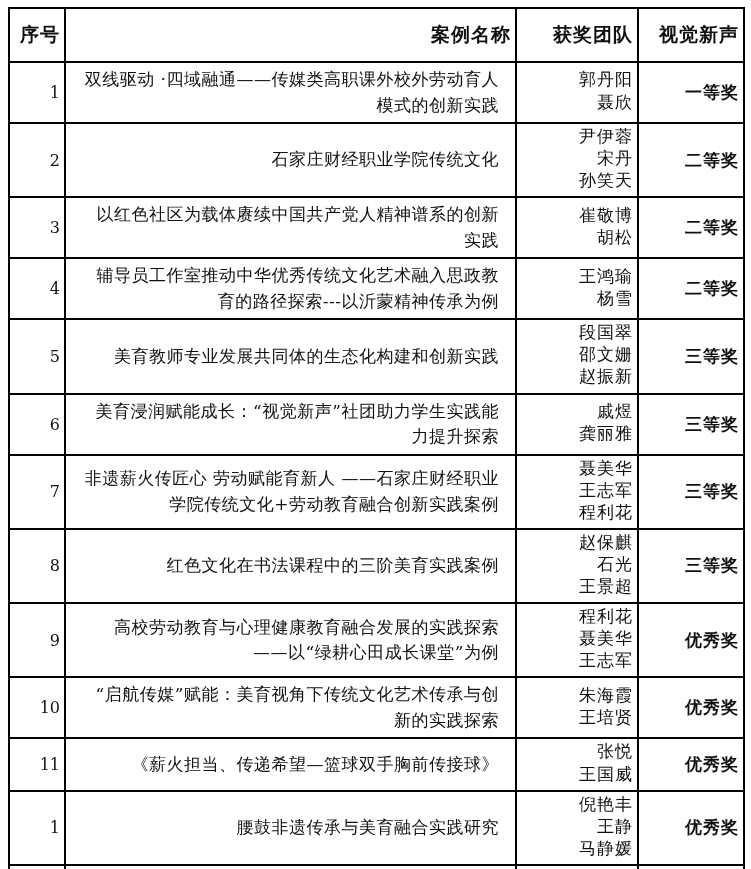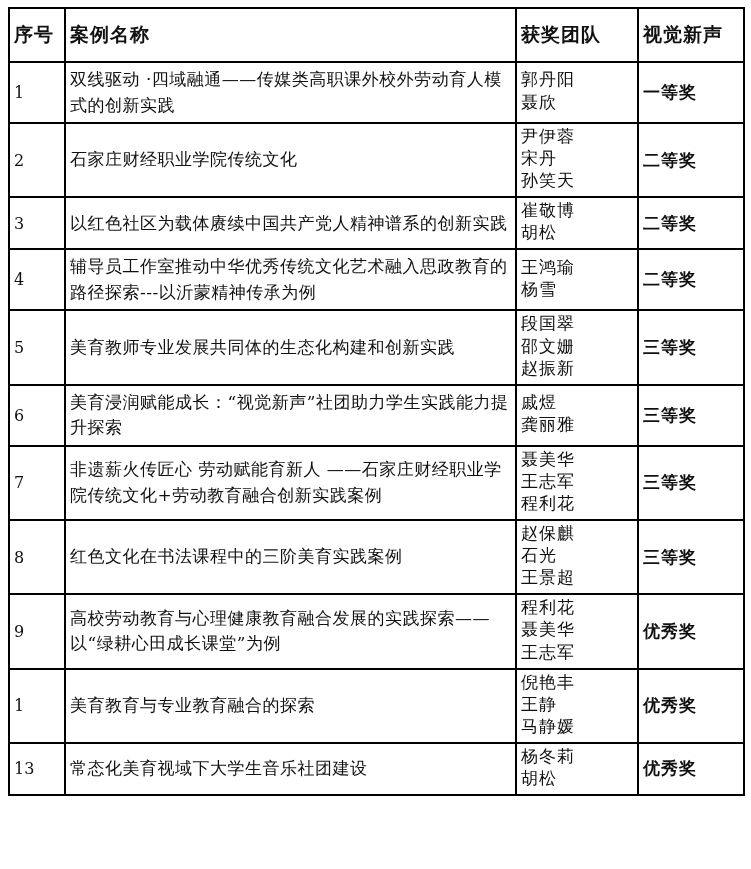--- a/index.html
+++ b/index.html
@@ -20,41 +20,41 @@
     background: #ffffff;
   }
   table.award-table {
     border-collapse: collapse;
     width: 735px;
     table-layout: fixed;
     border: 2px solid #000000;
   }
   .award-table th, .award-table td {
     border: 2px solid #000000;
-    text-align: left;
+    text-align: right;
     vertical-align: middle;
     overflow: hidden;
   }
   .award-table th {
     font-size: 19px;
     font-weight: bold;
     padding: 13px 4px;
     letter-spacing: 1px;
   }
   .award-table td {
     font-size: 17px;
     padding: 3px 4px;
   }
   td.cell-index {
     font-size: 16px;
     font-family: "DejaVu Serif", "Liberation Serif", serif;
   }
   td.cell-case {
     line-height: 1.5;
-    padding: 4px 4px;
+    padding: 4px 16px;
     letter-spacing: 0.5px;
   }
   td.cell-team {
     line-height: 1.3;
     white-space: pre-line;
     letter-spacing: 1px;
     font-family: Liberation Mono, monospace;
   }
   td.cell-award {
     letter-spacing: 1px;
@@ -147,22 +147,36 @@
         </tr>
         <tr>
           <td class="cell-index">9</td>
           <td class="cell-case">高校劳动教育与心理健康教育融合发展的实践探索——以“绿耕心田成长课堂”为例</td>
           <td class="cell-team">程利花
 聂美华
 王志军</td>
           <td class="cell-award">优秀奖</td>
         </tr>
         <tr>
+          <td class="cell-index">10</td>
+          <td class="cell-case">“启航传媒”赋能：美育视角下传统文化艺术传承与创新的实践探索</td>
+          <td class="cell-team">朱海霞
+王培贤</td>
+          <td class="cell-award">优秀奖</td>
+        </tr>
+        <tr>
+          <td class="cell-index">11</td>
+          <td class="cell-case">《薪火担当、传递希望—篮球双手胸前传接球》</td>
+          <td class="cell-team">张悦
+王国威</td>
+          <td class="cell-award">优秀奖</td>
+        </tr>
+        <tr>
           <td class="cell-index">1</td>
-          <td class="cell-case">美育教育与专业教育融合的探索</td>
+          <td class="cell-case">腰鼓非遗传承与美育融合实践研究</td>
           <td class="cell-team">倪艳丰
 王静
 马静媛</td>
           <td class="cell-award">优秀奖</td>
         </tr>
         <tr>
           <td class="cell-index">13</td>
           <td class="cell-case">常态化美育视域下大学生音乐社团建设</td>
           <td class="cell-team">杨冬莉
 胡松</td>

